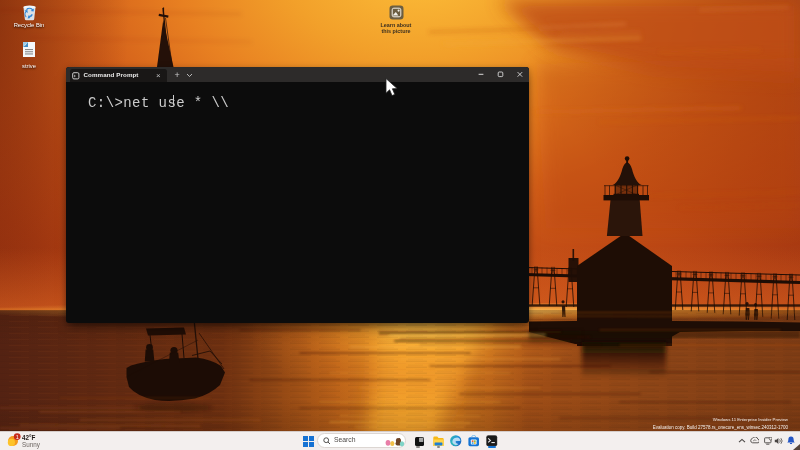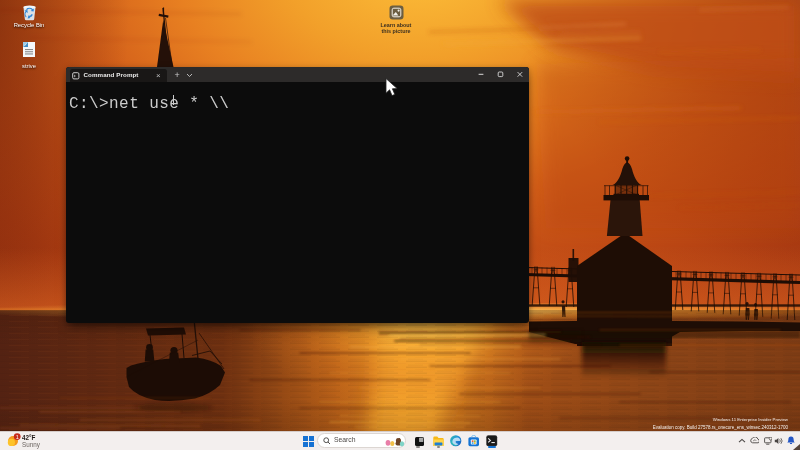--- a/index.html
+++ b/index.html
@@ -390,21 +390,21 @@
   <svg class="abs" style="left:120px;top:6.5px" width="7" height="5">
     <path d="M1,1 L3.5,3.5 L6,1" stroke="#c8c8c8" stroke-width="0.9" fill="none"></path>
   </svg>
 
   <svg class="abs" style="left:408px;top:0" width="55" height="15">
     <line x1="4.6" y1="7.3" x2="9.4" y2="7.3" stroke="#d9d9d9" stroke-width="1"></line>
     <rect x="24.2" y="5" width="4.6" height="4.6" rx="1" fill="none" stroke="#d9d9d9" stroke-width="0.9"></rect>
     <path d="M43.6,5.1 l4.6,4.6 M48.2,5.1 l-4.6,4.6" stroke="#d9d9d9" stroke-width="0.9"></path>
   </svg>
 
-  <div class="abs" style="left:3px;top:28px;font-family:'Liberation Mono',monospace;font-size:16px;
+  <div class="abs" style="left:22px;top:28px;font-family:'Liberation Mono',monospace;font-size:14px;
     letter-spacing:0.42px;color:#cccccc;white-space:pre;">C:\&gt;net use * \\</div>
   <div class="abs" style="left:107px;top:28.5px;width:1.2px;height:10px;background:#cccccc;"></div>
 </div>
 
 <svg class="abs" style="left:384.5px;top:77.5px" width="14" height="20">
   <path d="M1,0.5 L1,15.2 L4.6,11.8 L7,17.6 L9.8,16.4 L7.4,10.8 L12.2,10.6 Z" fill="#ffffff" stroke="#222" stroke-width="0.8"></path>
 </svg>
 
 <div class="abs" style="left:0;top:431px;width:800px;height:19px;background:#f3efee;border-top:1px solid rgba(120,100,90,0.25);box-sizing:border-box;"></div>
 

